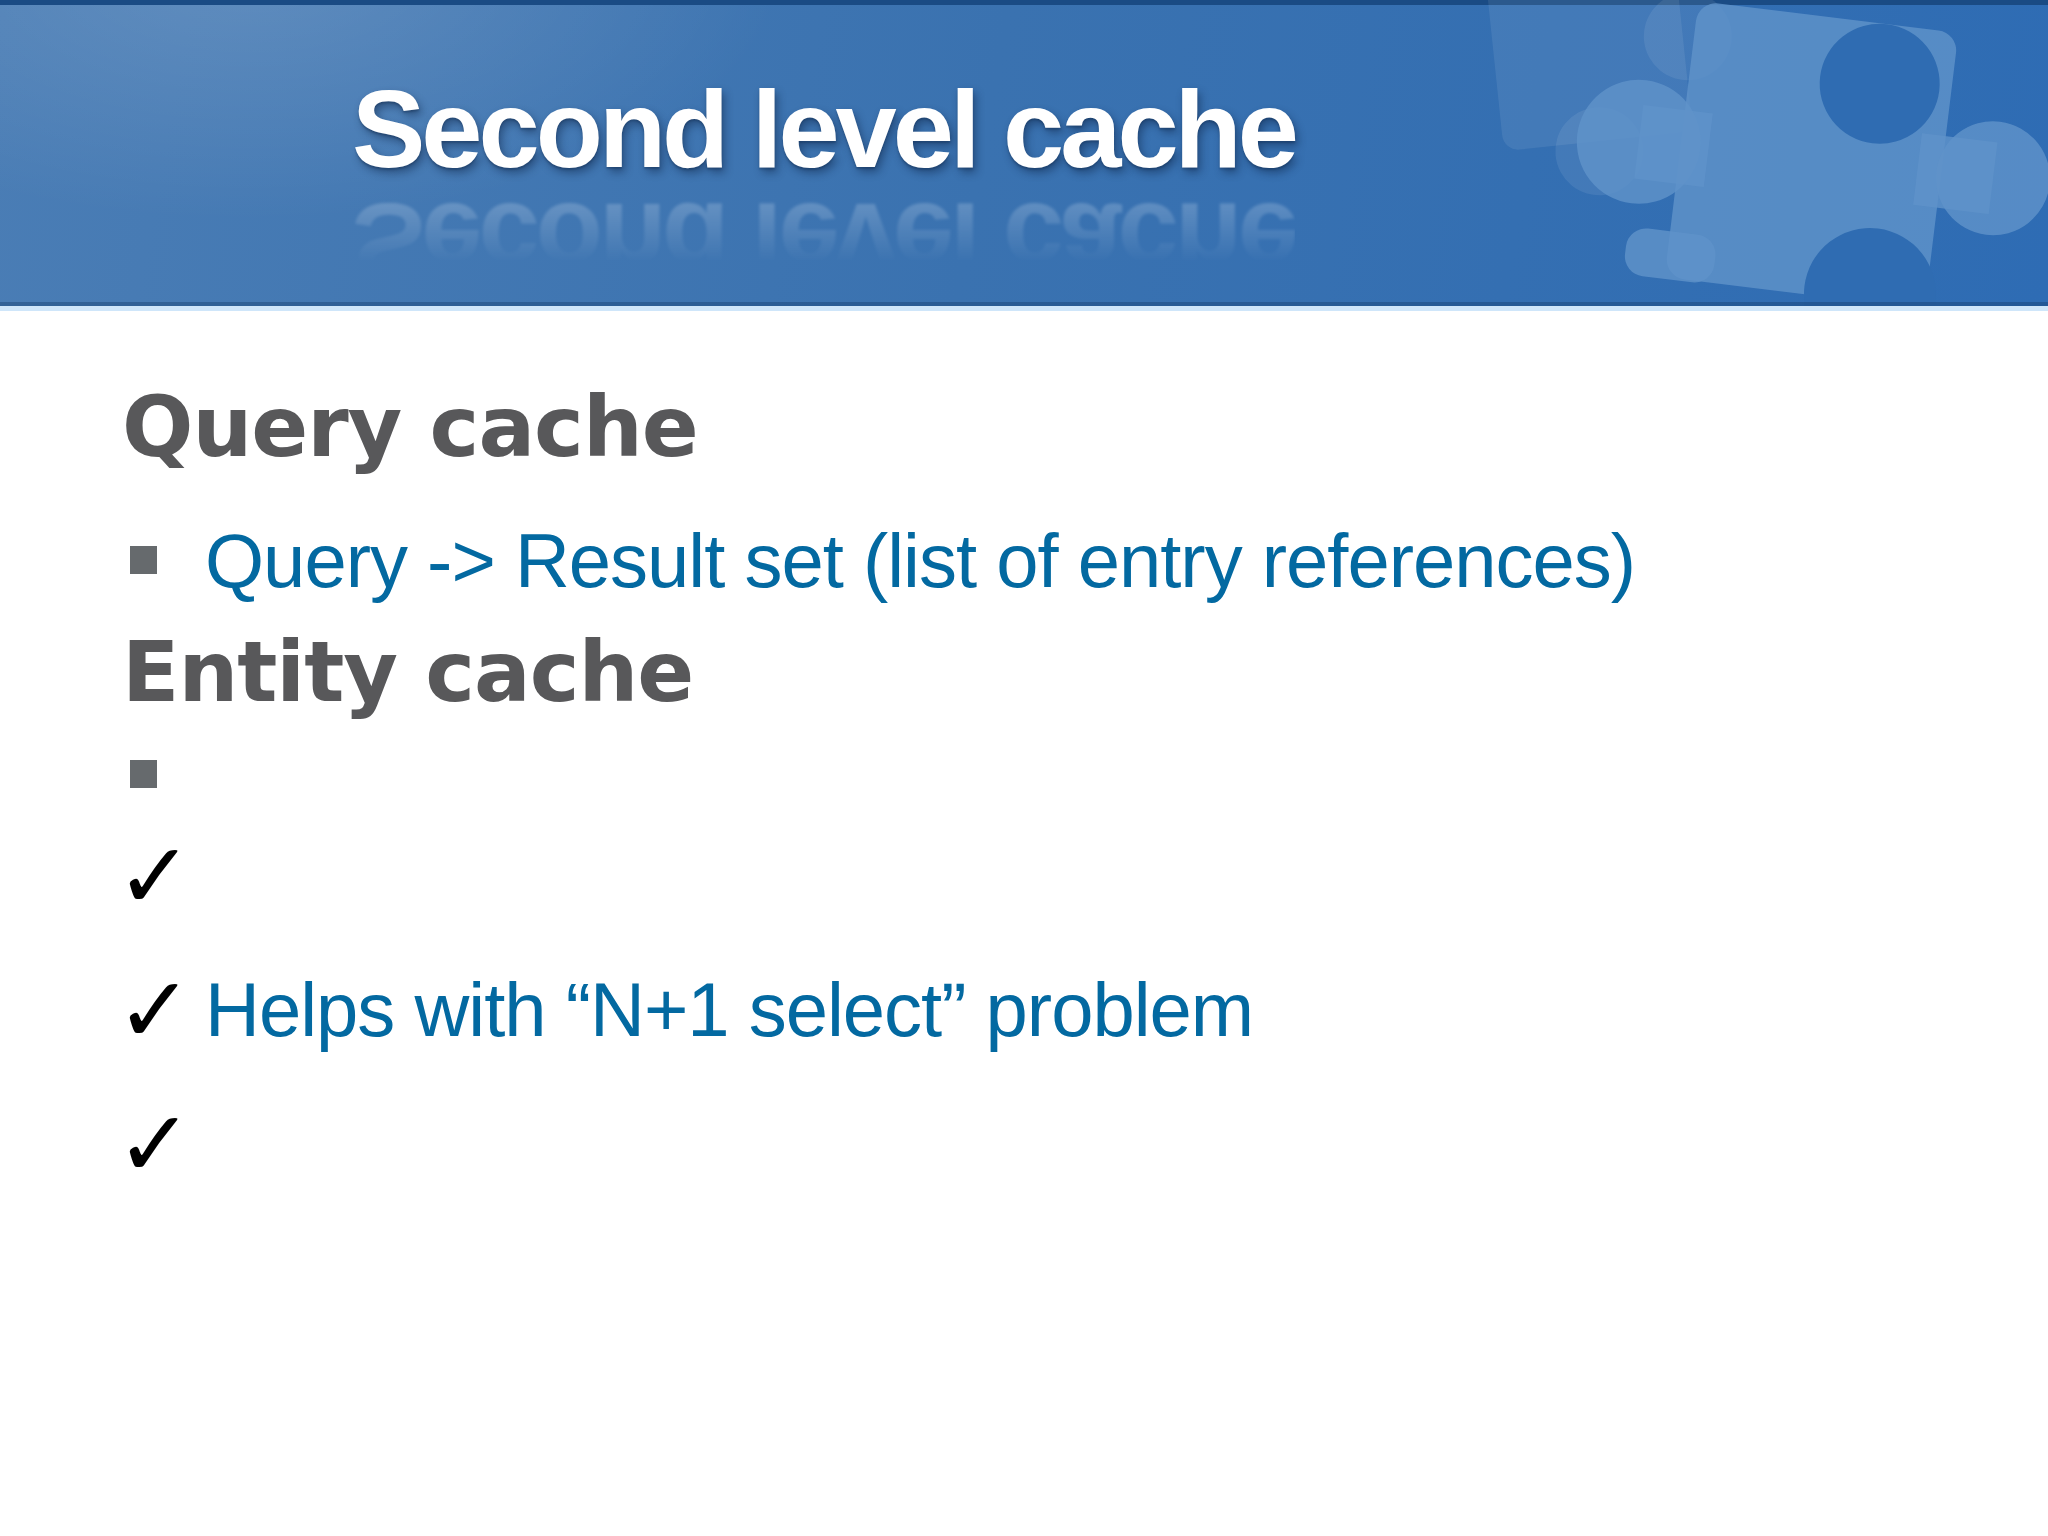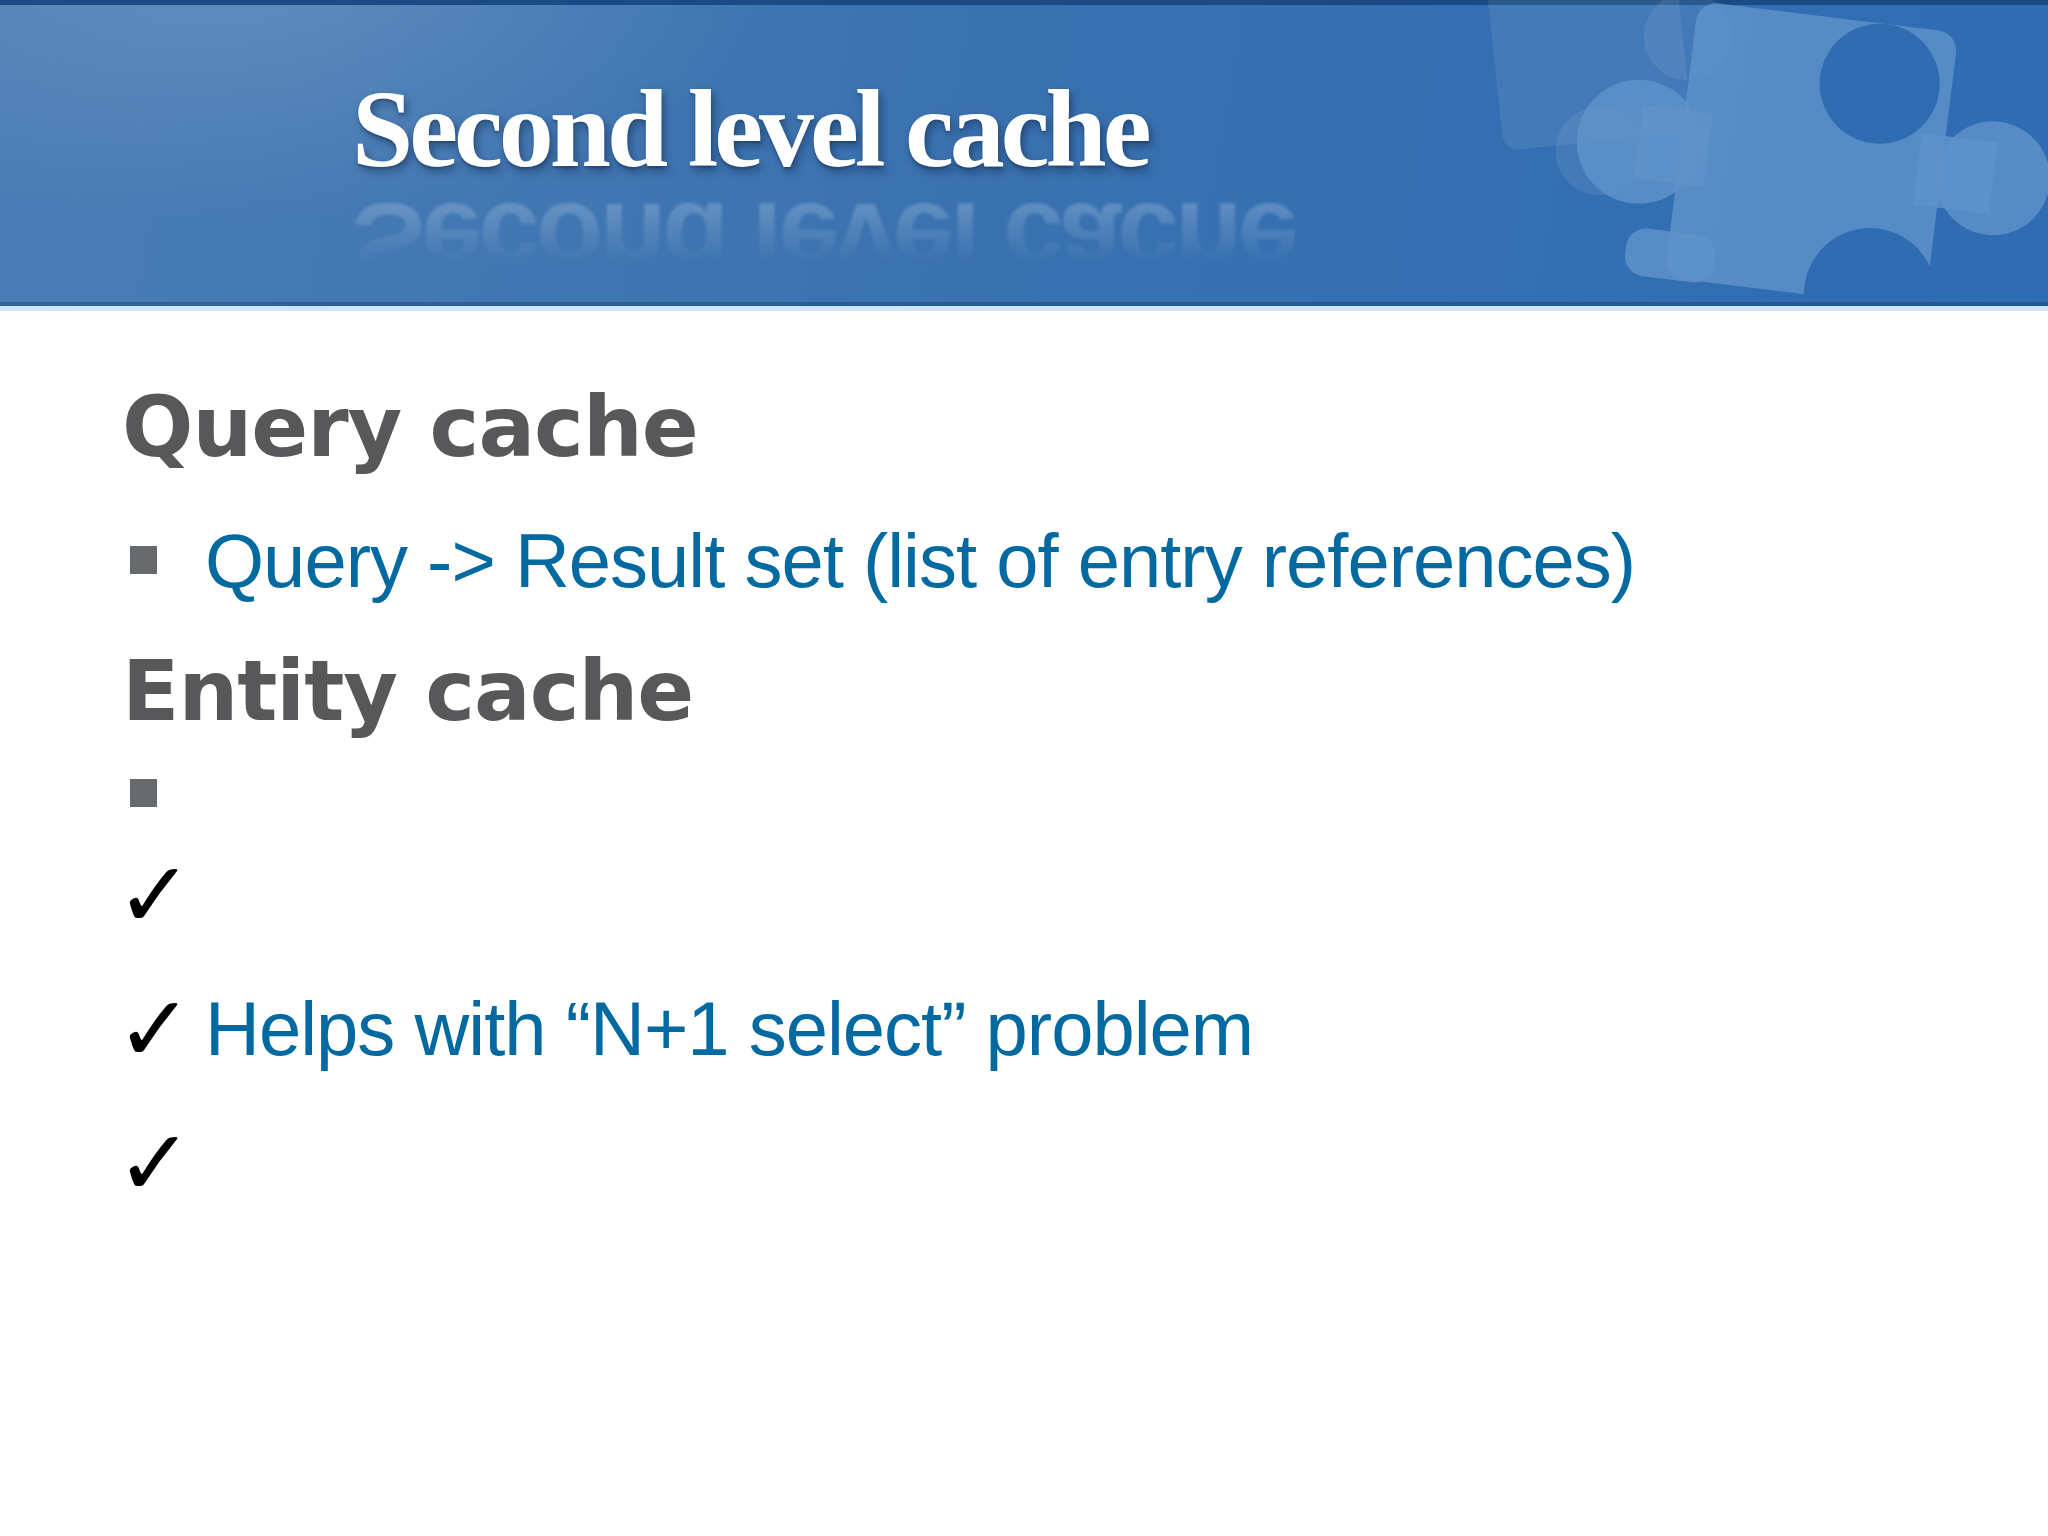--- a/index.html
+++ b/index.html
@@ -58,21 +58,20 @@
   }
   .title {
     margin: 0;
     font-size: 110px;
     font-weight: bold;
     letter-spacing: -4px;
     color: #ffffff;
     line-height: 1;
     white-space: nowrap;
     text-shadow: 3px 5px 8px rgba(10, 32, 64, 0.45), 0 2px 2px rgba(10, 32, 64, 0.30);
-    font-family: Liberation Serif, serif;
   }
   .title-reflection {
     margin-top: 3px;
     font-size: 110px;
     font-weight: bold;
     letter-spacing: -4px;
     color: #e7f0fa;
     line-height: 1;
     white-space: nowrap;
     transform: scaleY(-1);
@@ -91,21 +90,21 @@
     margin: 0;
     font-family: "DejaVu Sans", "Liberation Sans", sans-serif;
     font-size: 84px;
     font-weight: bold;
     letter-spacing: -1px;
     color: #58585a;
     line-height: 1.07;
     white-space: nowrap;
   }
   .section-heading.first { margin-top: 72px; }
-  .section-heading.later { margin-top: 41px; }
+  .section-heading.later { margin-top: 22px; }
 
   .row {
     display: flex;
     align-items: center;
     margin-top: 42px;
     line-height: 1.2;
     white-space: nowrap;
   }
   .row .text {
     font-size: 76px;

